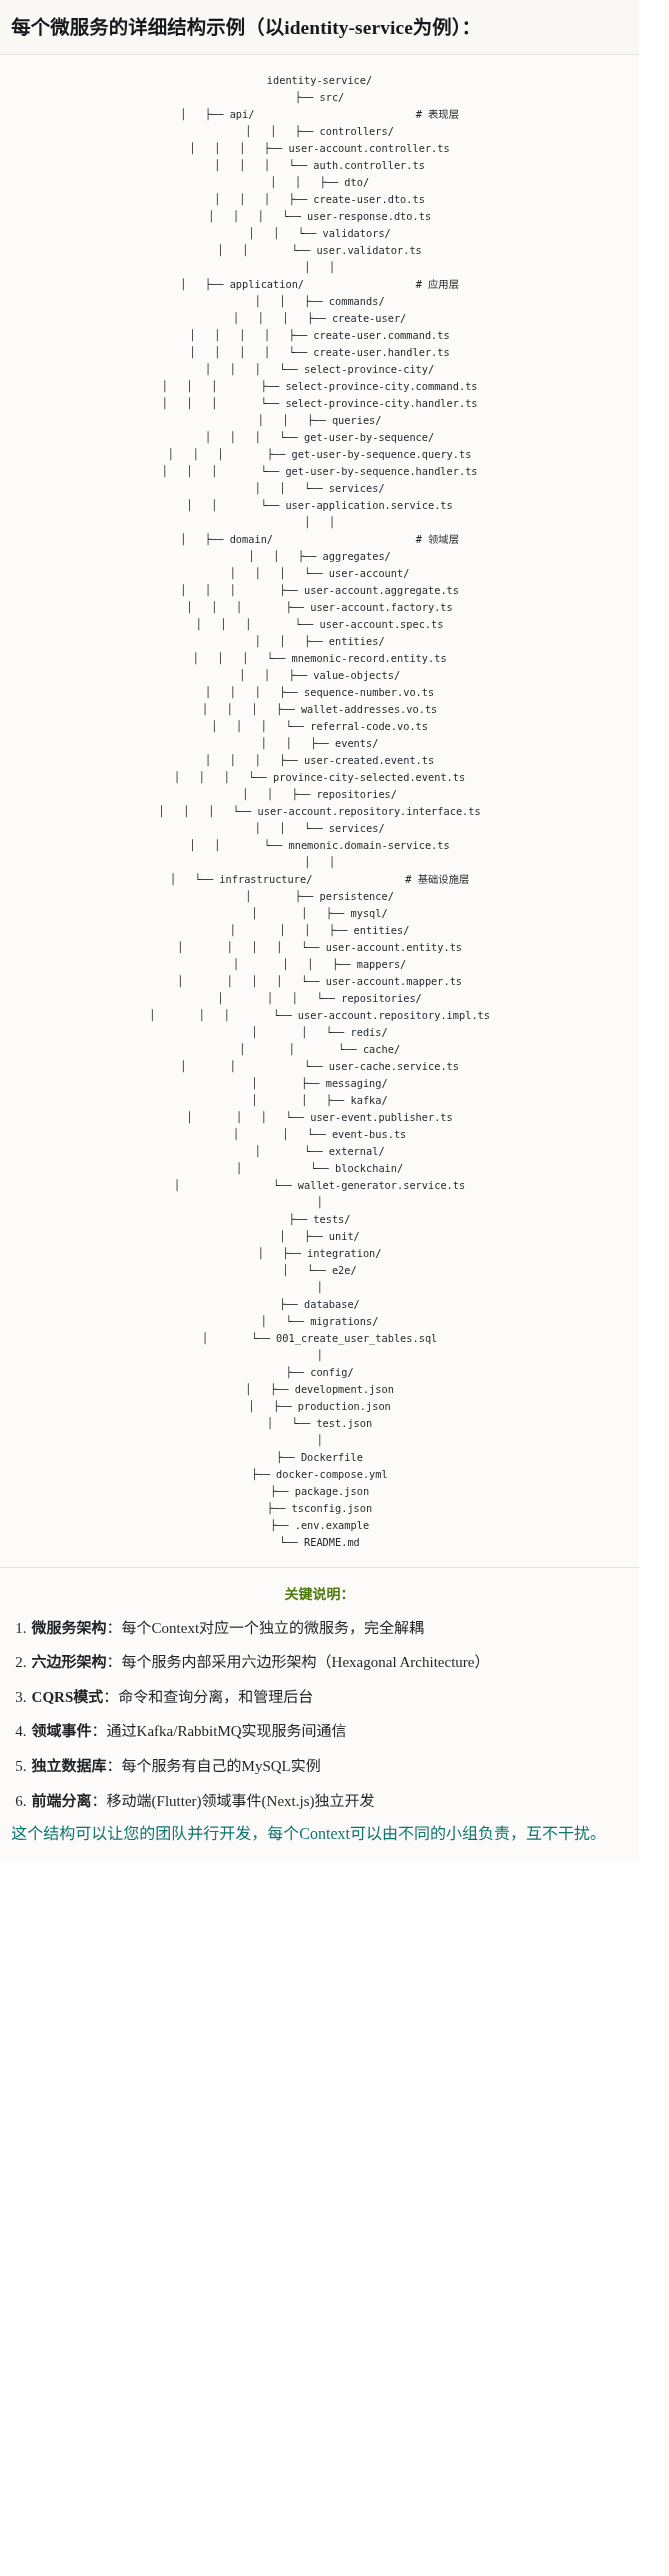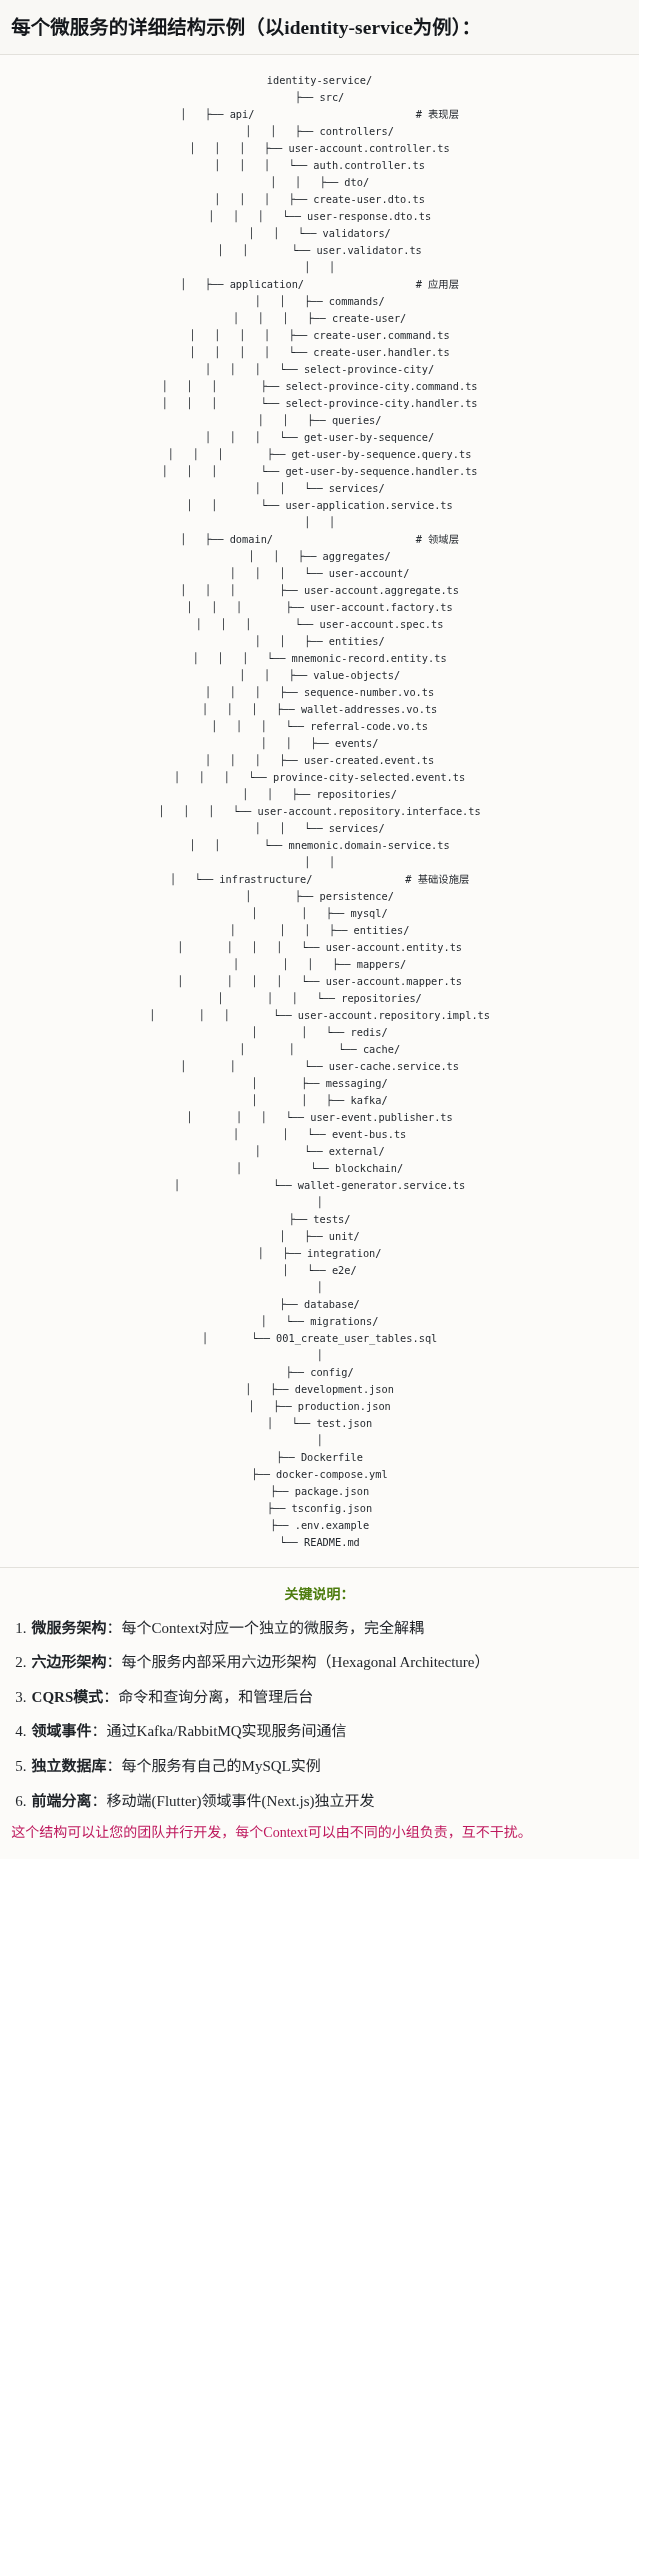--- a/index.html
+++ b/index.html
@@ -84,23 +84,23 @@
     margin: 0 0 14.4px 0;
     padding-left: 1.3px;
   }
   ol.note-list > li:last-child { margin-bottom: 0; }
   ol.note-list .term {
     font-weight: bold;
   }
   .closing {
     margin: 1px 0 0 0;
     font-family: "Liberation Serif", serif;
-    font-size: 14px;
+    font-size: 16px;
     line-height: 1.4;
-    color: #be185d;
+    color: #0f766e;
   }
 </style>
 </head>
 <body>
 
 <div class="page">
 
   <header class="doc-header">
     <h1>每个微服务的详细结构示例（以identity-service为例）：</h1>
   </header>

